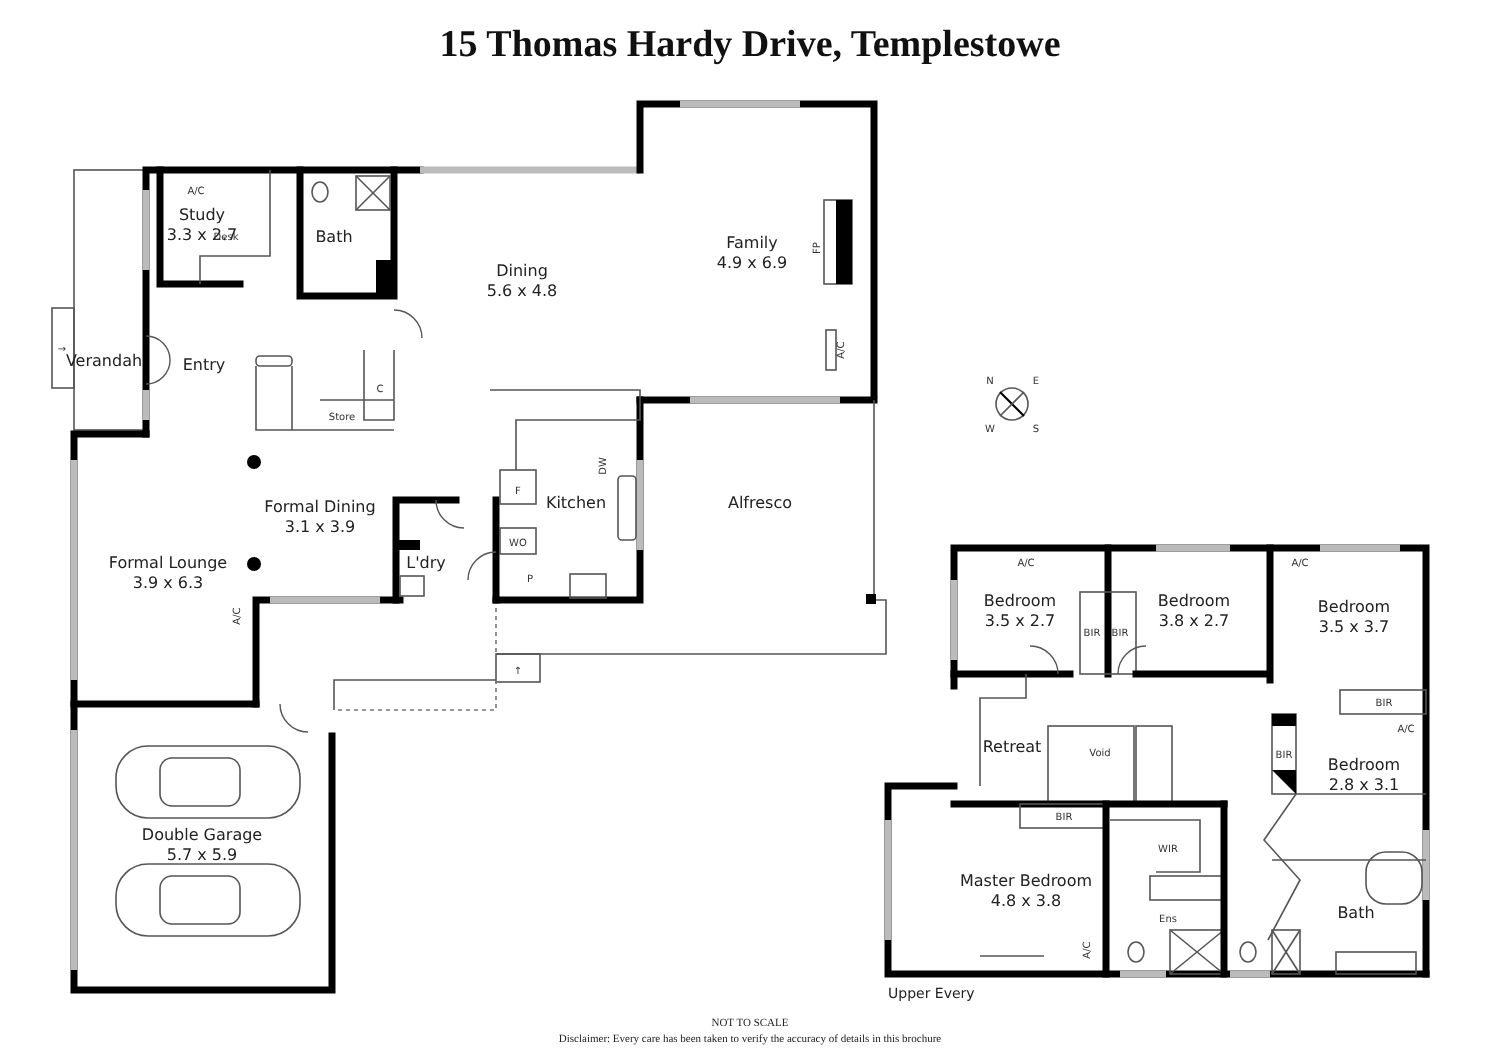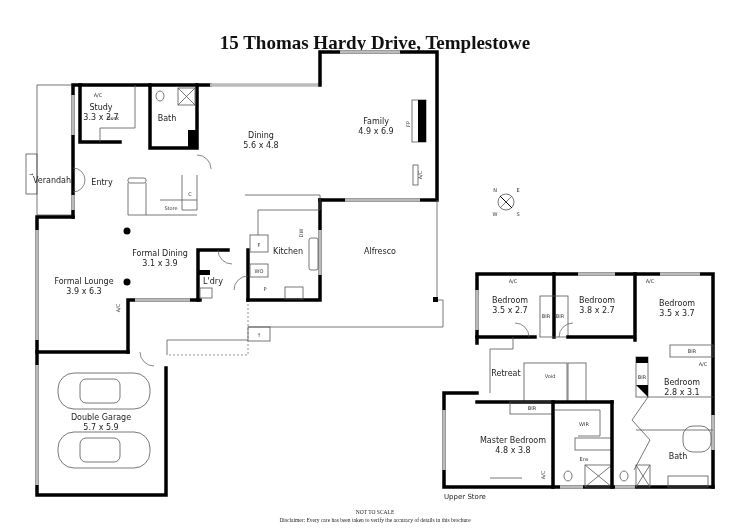--- a/index.html
+++ b/index.html
@@ -1,17 +1,17 @@
 <!DOCTYPE html>
 <html><head>
   <meta charset="utf-8">
   <style>
     html, body { margin: 0; padding: 0; background: #ffffff; }
     body { width: 750px; height: 531px; position: relative; overflow: hidden; font-family: "DejaVu Sans", sans-serif; }
-    .title { position: absolute; left: 0; top: 12px; width: 750px; text-align: center; font-family: "Liberation Serif", serif; font-weight: bold; font-size: 19px; color: #111; margin-top: 20px; }
+    .title { position: absolute; left: 0; top: 12px; width: 750px; text-align: center; font-family: "Liberation Serif", serif; font-weight: bold; font-size: 19px; color: #111; }
     svg.plan { position: absolute; left: 0; top: 0; }
     .lbl { font-family: "DejaVu Sans", sans-serif; font-size: 8px; fill: #222; text-anchor: middle; }
     .lbl-sm { font-family: "DejaVu Sans", sans-serif; font-size: 5px; fill: #333; text-anchor: middle; }
     .wall { stroke: #000; stroke-width: 3.5; fill: none; stroke-linecap: square; }
     .thin { stroke: #555; stroke-width: 0.8; fill: none; }
     .win { stroke: #bbb; stroke-width: 3.5; fill: none; }
     .dash { stroke: #777; stroke-width: 0.8; fill: none; stroke-dasharray: 2 2; }
     .door { stroke: #555; stroke-width: 0.7; fill: none; }
     .upper-label { position: absolute; left: 444px; top: 493px; font-size: 7px; color: #222; }
     .notscale { position: absolute; left: 0; width: 750px; top: 509px; text-align: center; font-family: "Liberation Serif", serif; font-size: 5.5px; color: #222; }
@@ -211,15 +211,15 @@
     <text x="692" y="353" class="lbl-sm">BIR</text>
     <text x="642" y="379" class="lbl-sm">BIR</text>
     <text x="532" y="410" class="lbl-sm">BIR</text>
     <text x="513" y="283" class="lbl-sm">A/C</text>
     <text x="650" y="283" class="lbl-sm">A/C</text>
     <text x="703" y="366" class="lbl-sm">A/C</text>
     <text x="545" y="475" class="lbl-sm" transform="rotate(-90 545 475)">A/C</text>
   </g>
 </svg>
 
-<div class="upper-label">Upper Store</div>
+<div class="upper-label">Upper Every</div>
 <div class="notscale">NOT TO SCALE</div>
 <div class="disclaimer">Disclaimer: Every care has been taken to verify the accuracy of details in this brochure</div>
 
 </body></html>

